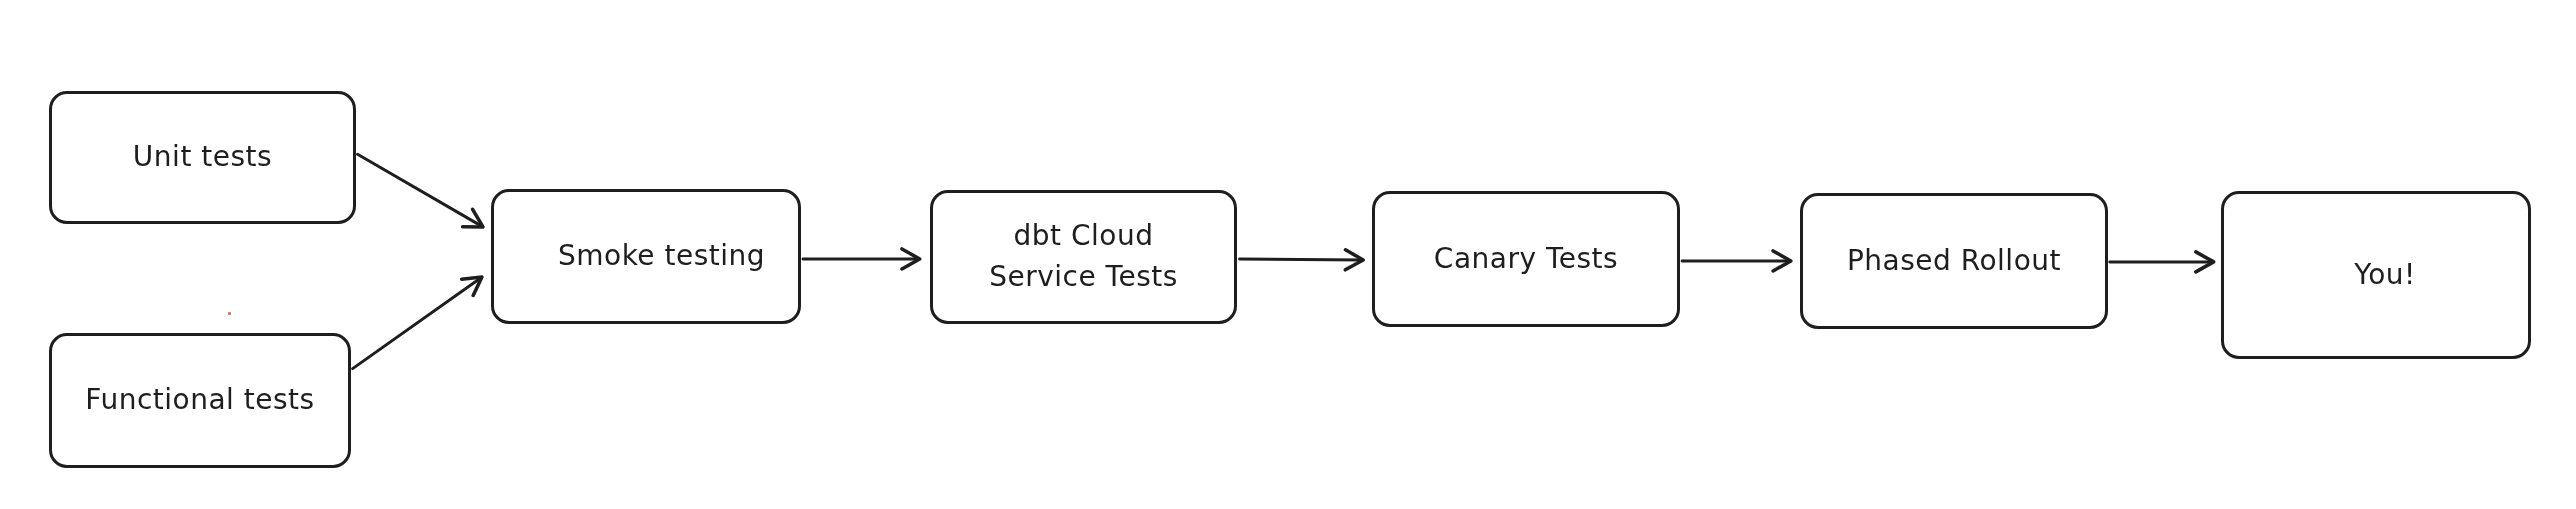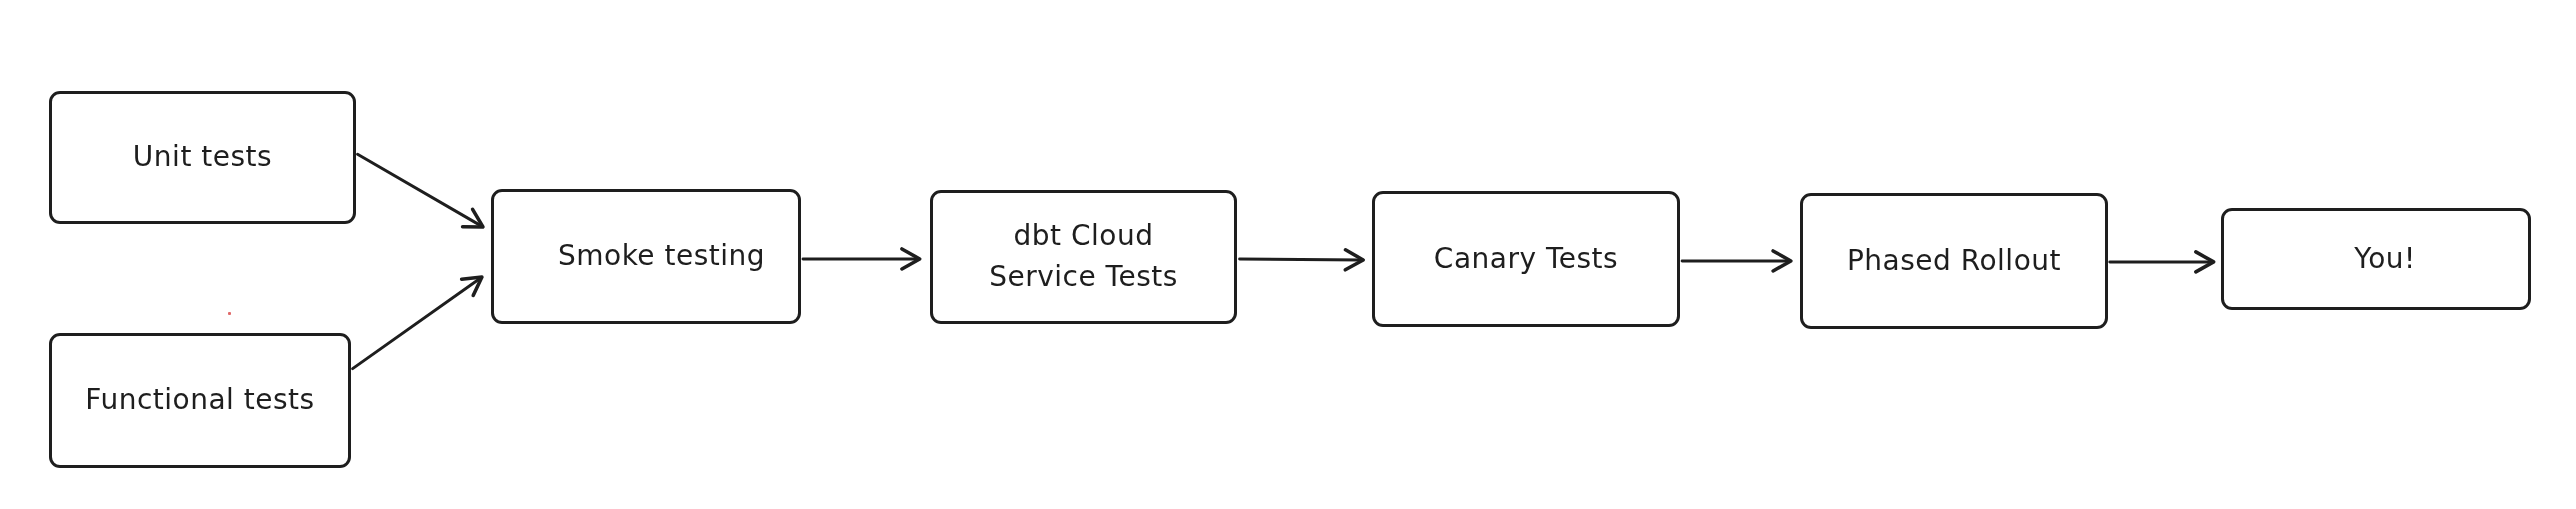--- a/index.html
+++ b/index.html
@@ -19,21 +19,21 @@
     position: absolute;
     left: 0;
     top: 0;
     width: 2576px;
     height: 510px;
   }
   .node {
     position: absolute;
     box-sizing: border-box;
     border: 3.5px solid #1e1e1e;
-    border-radius: 11px;
+    border-radius: 18px;
     background: #ffffff;
     display: flex;
     align-items: center;
     justify-content: center;
     text-align: center;
   }
   .node .label {
     font-size: 28px;
     line-height: 1.45;
     color: #1e1e1e;
@@ -87,20 +87,20 @@
 
   <div class="node" style="left:930px; top:190px; width:307px; height:134px;">
     <span class="label">dbt Cloud
 Service Tests</span>
   </div>
 
   <div class="node" style="left:1800px; top:193px; width:308px; height:136px;">
     <span class="label">Phased Rollout</span>
   </div>
 
-  <div class="node" style="left:2221px; top:208px; width:310px; height:102px;padding-left:18px;">
+  <div class="node" style="left:2221px; top:191px; width:310px; height:168px;padding-left:18px;">
     <span class="label">You!</span>
   </div>
 
   <div class="stray-dot"></div>
 
 </div>
 
 
 </body></html>

